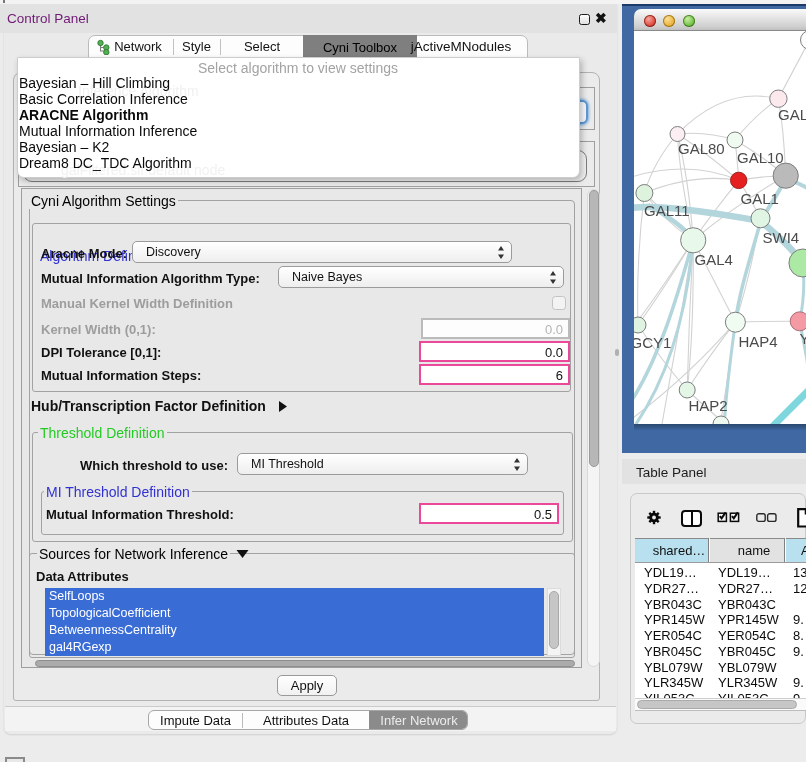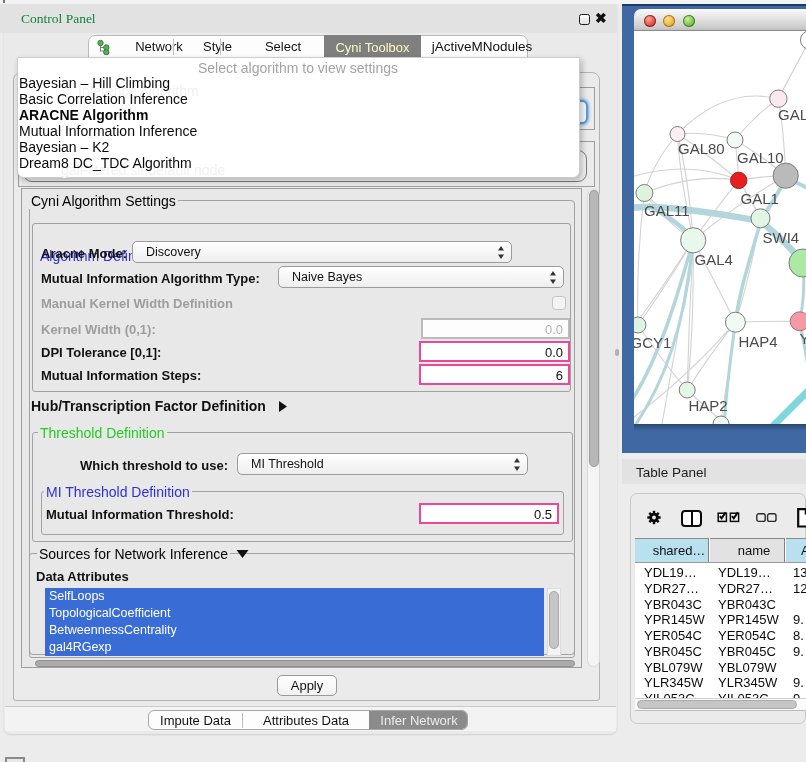--- a/index.html
+++ b/index.html
@@ -13,55 +13,55 @@
   background:linear-gradient(#ffffff,#eeeeee); font-size:12.5px; color:#111;
   line-height:20px; padding-left:13px; }
 .arrs { position:absolute; right:6px; top:3px; width:8px; height:15px; }
 .field { position:absolute; height:21px; border:2px solid #ec4899; background:#fff;
   font-size:13px; color:#111; text-align:right; line-height:19px; padding-right:5px; }
 .fieldset { position:absolute; border:1px solid #a2a2a2; border-radius:3px; }
 .legend { position:absolute; top:-8.5px; background:#e8e8e8; padding:0 2px;
   font-size:14px; white-space:nowrap; font-weight:normal; }
 .pitem { position:absolute; left:1px; font-size:14px; color:#0a0a0a; white-space:nowrap; }
 .ttab { position:absolute; height:25px; line-height:25px; font-size:13px;
-  color:#111; text-align:center;margin-left:21px; }
+  color:#111; text-align:center; }
 .tsep { position:absolute; top:39px; width:1px; height:16px; background:#c2c2c2; }
 .btab { position:absolute; top:0; height:20px; line-height:19px; font-size:13px;
   text-align:center; color:#111; }
 .litem { font-size:12.5px; color:#fff; height:17px; line-height:17px; padding-left:4px; }
 .hcell { position:absolute; top:0; height:24px; font-size:13px; color:#111;
   text-align:center; line-height:24px; }
 .tcell { position:absolute; font-size:13px; color:#0c0c0c; white-space:nowrap; }
 </style>
 </head>
 <body>
 <div id="stage">
 
   <div class="abs" style="left:0;top:0;width:806px;height:4px;background:#f3f3f3;"></div>
   <div class="abs" style="left:3px;top:0;width:1.5px;height:2.5px;background:#777;"></div>
 
   <div class="abs" style="left:4px;top:4px;width:613px;height:730px;background:#eaeaea;border-radius:0 0 7px 7px;box-shadow:0 1px 2px rgba(0,0,0,0.12);"></div>
   <div class="abs" style="left:0px;top:4px;width:617px;height:29px;background:#e2e2e2;"></div>
-  <div class="abs" style="left:21px;top:11px;font-size:13.5px;color:#15803d;font-family:Liberation Serif, serif;">Control Panel</div>
+  <div class="abs" style="left:7px;top:11px;font-size:13.5px;color:#701a75;">Control Panel</div>
   <div class="abs" style="left:579px;top:14px;width:10.5px;height:10.5px;border:1.5px solid #1a1a1a;border-radius:2.5px;background:linear-gradient(#fdfdfd,#e0e0e0);"></div>
   <div class="abs" style="left:595px;top:10px;font-weight:bold;font-size:14px;color:#111;">✖</div>
 
   <div class="abs" style="left:88px;top:35px;width:440px;height:23px;background:#fdfdfd;border:1px solid #bbb;border-radius:7px 7px 0 0;"></div>
   <svg class="abs" style="left:96px;top:39px" width="16" height="16" viewBox="0 0 16 16">
     <path d="M4.5 5 L4.5 12 L9.5 12 M4.5 8.5 L9.5 8.5" stroke="#808080" stroke-width="1.1" fill="none"></path>
     <circle cx="4.5" cy="4" r="2.7" fill="#55b055" stroke="#2e7a2e" stroke-width="0.9"></circle>
     <circle cx="10.3" cy="8.5" r="2.7" fill="#55b055" stroke="#2e7a2e" stroke-width="0.9"></circle>
     <circle cx="10.3" cy="13.2" r="2.7" fill="#55b055" stroke="#2e7a2e" stroke-width="0.9"></circle>
   </svg>
   <div class="ttab" style="left:113px;top:34px;width:50px;">Network</div>
   <div class="tsep" style="left:173px;"></div>
   <div class="ttab" style="left:175px;top:34px;width:43px;">Style</div>
   <div class="tsep" style="left:220px;"></div>
   <div class="ttab" style="left:228px;top:34px;width:68px;">Select</div>
-  <div class="ttab" style="left:303px;top:35px;width:97px;background:#7f7f7f;color:#fef9c3;height:23px;">Cyni Toolbox</div>
+  <div class="ttab" style="left:303px;top:35px;width:114px;background:#7f7f7f;color:#000000;height:23px;">Cyni Toolbox</div>
   <div class="ttab" style="left:402px;top:34px;width:118px;font-size:13.5px;">jActiveMNodules</div>
 
   <div class="abs" style="left:13px;top:72px;width:587px;height:629px;background:#ebebeb;border:1px solid #b2b2b2;border-radius:8px 8px 3px 3px;"></div>
 
   <div class="abs" style="left:18px;top:87px;width:577px;height:43px;border:1px solid #9e9e9e;background:#ebebeb;"></div>
   <div class="abs" style="left:566px;top:100px;width:22px;height:24px;border:2px solid #5f97d5;border-radius:6px;box-shadow:0 0 3px 1px #77aede;background:#f6fafd;"></div>
 
   <div class="abs" style="left:18px;top:141px;width:577px;height:46px;border:1px solid #9e9e9e;background:#ebebeb;"></div>
   <div class="abs" style="left:23px;top:150px;width:564px;height:32px;border:1.5px solid #7d7d7d;border-radius:9px;background:#f1f1f1;"></div>
 

